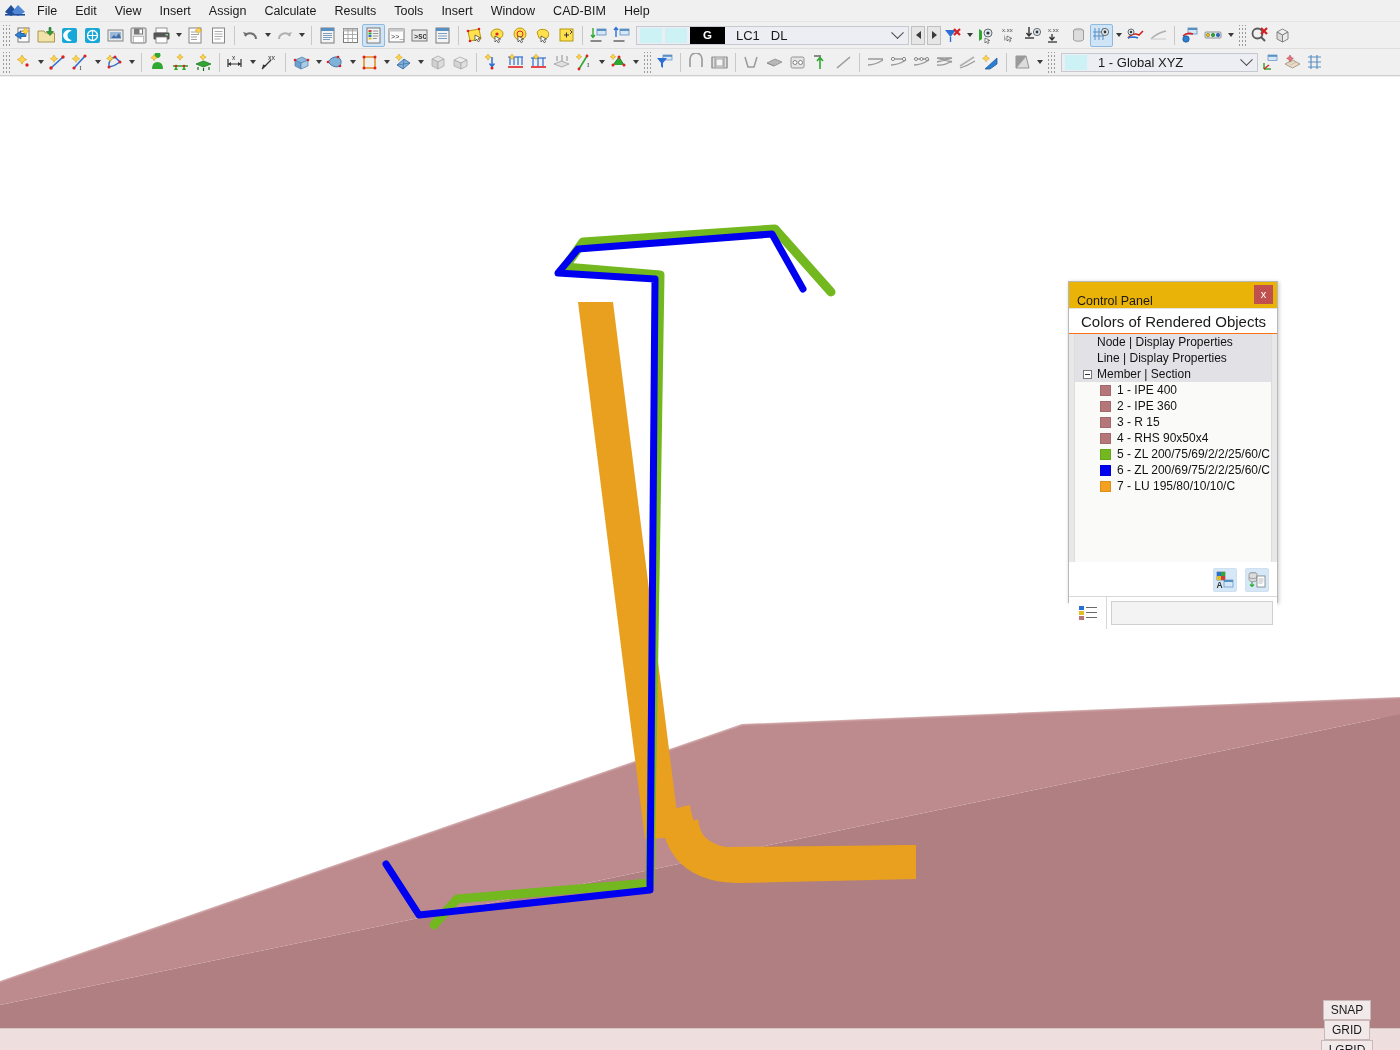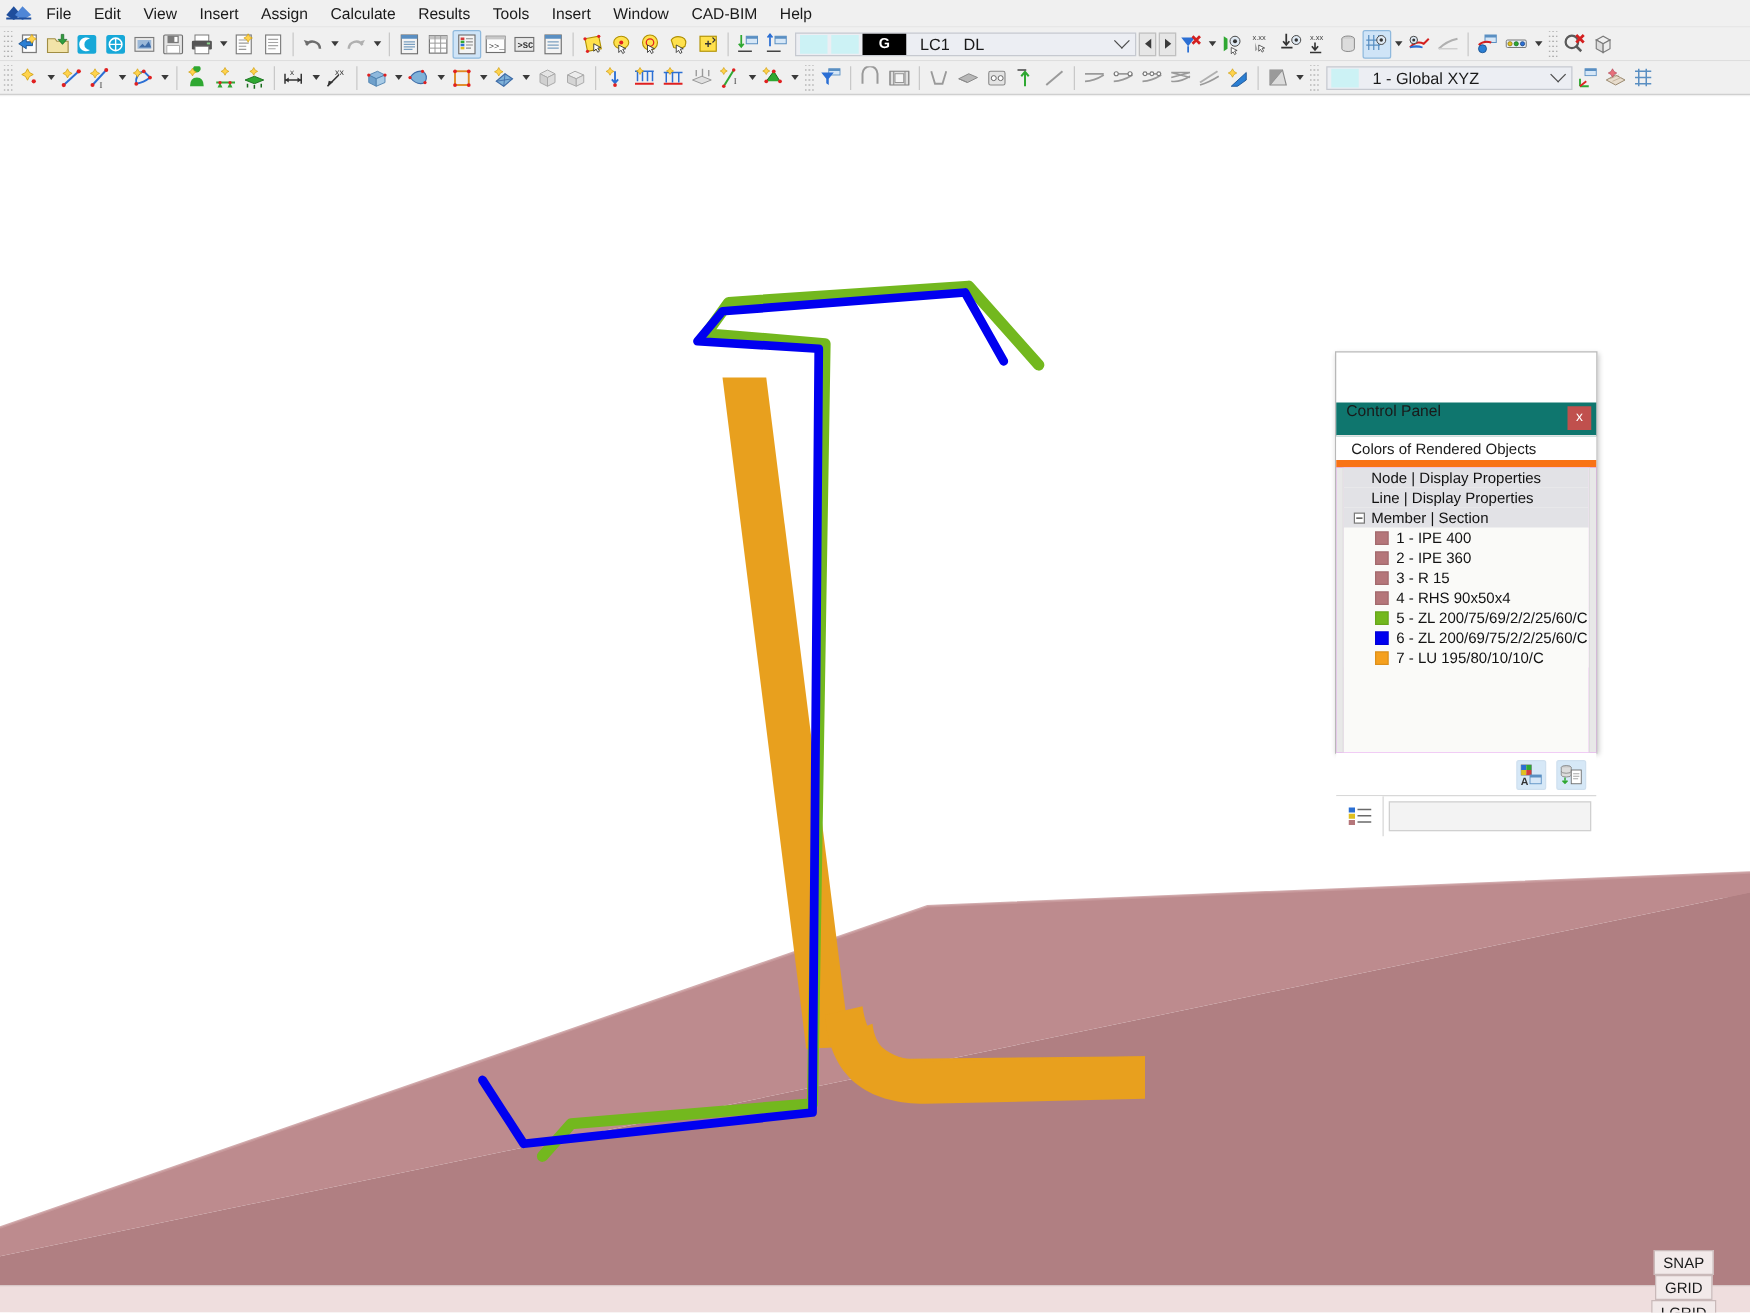--- a/index.html
+++ b/index.html
@@ -129,40 +129,39 @@
   
   #control-panel {
     position: absolute; left: 1068px; top: 281px;
     width: 210px; height: 322px;
     background: #ffffff;
     border: 1px solid #b8b8b8;
     box-shadow: 1px 1px 4px rgba(0,0,0,0.22);
     font-size: 12px;
   }
   #cp-title {
-    height: 27px; background: #0f766e;
-    display: flex; align-items: flex-start;
+    height: 27px; background: #eab308;
+    display: flex; align-items: flex-end;
     border-bottom: 1px solid #e3e3e3;
     position: relative;
-    margin-top: 40px;
   }
   #cp-title-text {
     font-size: 12.5px; color: #1a1a1a; margin-left: 8px;
   }
   #cp-close {
     position: absolute; right: 4px; top: 3px;
     width: 19px; height: 19px;
     background: #c0504d; color: #ffffff;
     font-size: 11px; line-height: 19px; text-align: center;
   }
   #cp-subtitle {
     height: 25px; background: #ffffff;
     display: flex; align-items: center;
-    border-bottom: 6px solid #f97316;
-    font-size: 12px; color: #1a1a1a;
+    border-bottom: 1px solid #f97316;
+    font-size: 15px; color: #1a1a1a;
     padding-left: 12px;
   }
   #cp-body {
     position: relative;
     height: 228px; background: #d946ef;
     display: flex;
   }
   #cp-gutter {
     width: 6px; background: #e8e8e8; flex: 0 0 auto;
     border-right: 1px solid #dddddd;

